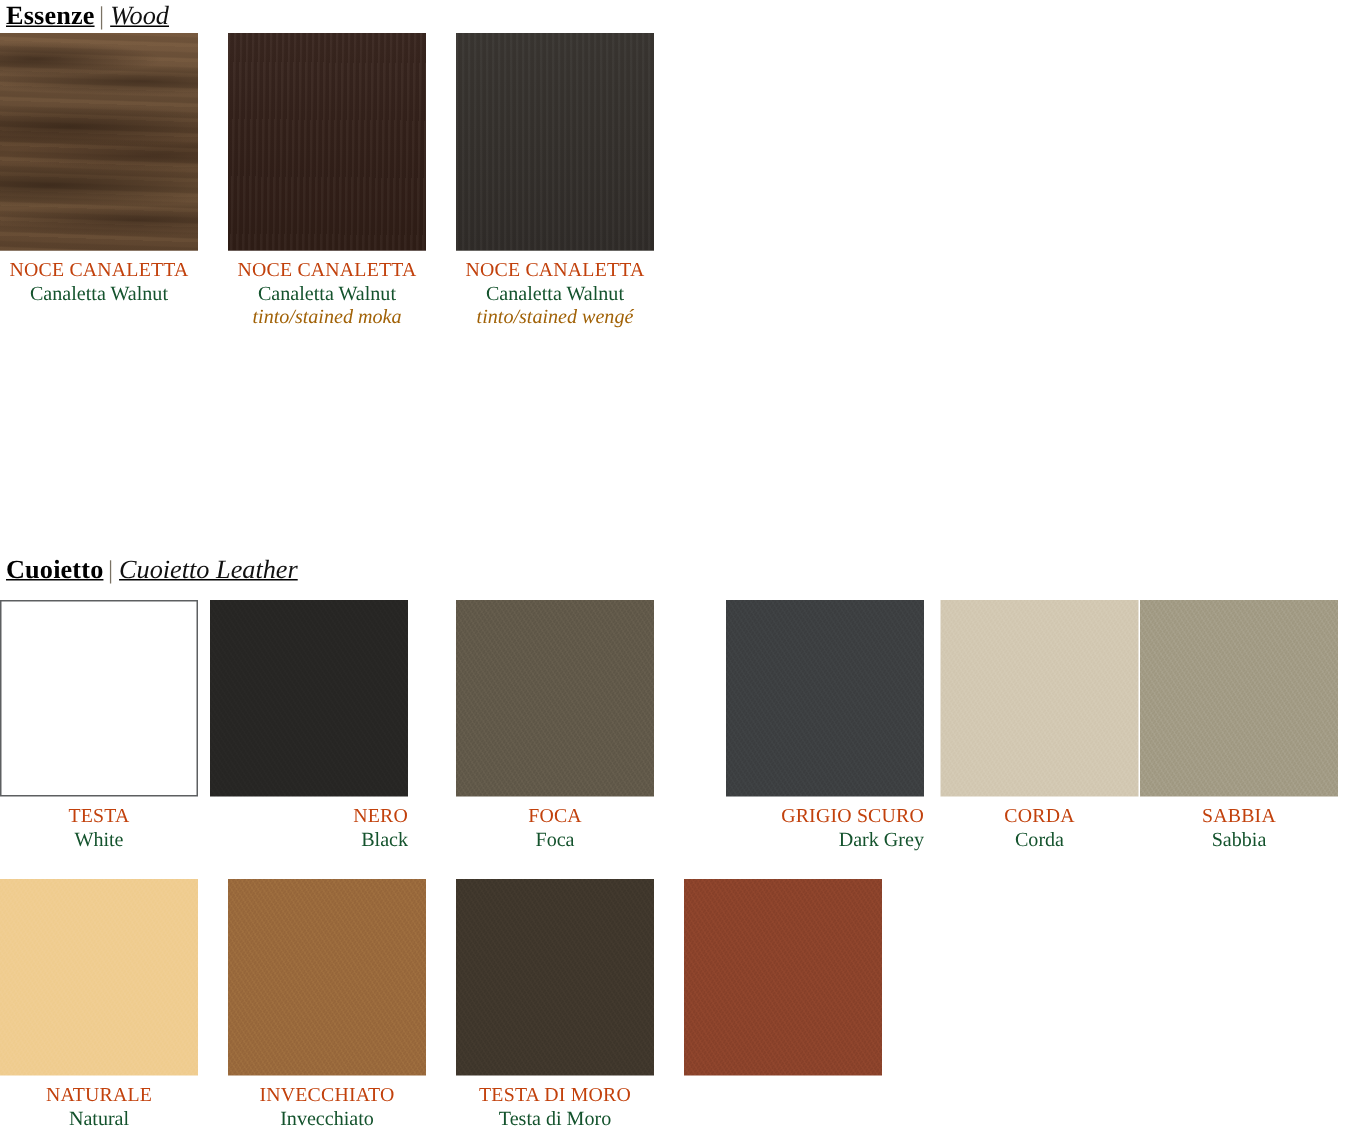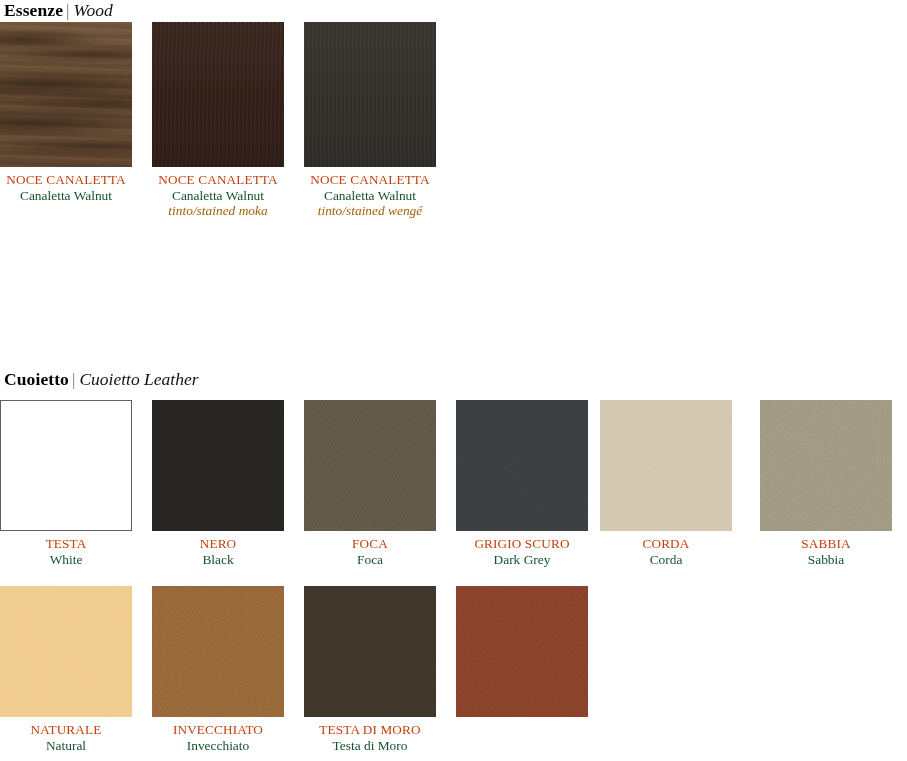--- a/index.html
+++ b/index.html
@@ -6,21 +6,21 @@
   body{
     width:907px;height:761px;
     background:#ffffff;
     font-family:"Liberation Serif","DejaVu Serif",serif;
     overflow:hidden;
     position:relative;
   }
   .page{position:relative;width:907px;height:761px;}
 
   
-  .section{position:absolute;left:0;width:744px;}
+  .section{position:absolute;left:0;width:744px;text-decoration:underline;}
   .sec-head{
     position:relative;
     height:22px;
     padding-left:4px;
     white-space:nowrap;
   }
   .sec-head .it{
     font-weight:bold;
     font-size:17.5px;
     color:#000000;
@@ -168,48 +168,48 @@
       <div class="section" style="top: 369px;">
         <div class="sec-head"><span class="it">Cuoietto</span><span class="bar">|</span><span class="en">Cuoietto Leather</span></div>
         <div class="row" style="position: absolute; top: 31px; left: 0px;">
           <div class="cell" style="left: 0px;">
             <div class="sw leather outline" style="background: rgb(255, 255, 255);"></div>
             <div class="labels">
               <div class="l1">TESTA</div>
               <div class="l2">White</div>
             </div>
           </div>
-          <div class="cell" style="left: 152px;">
+          <div class="cell" style="left: 140px; text-align: right;">
             <div class="sw leather" style="background: rgb(39, 38, 36);">
               <div class="leather-tex"></div>
             </div>
             <div class="labels">
               <div class="l1">NERO</div>
               <div class="l2">Black</div>
             </div>
           </div>
           <div class="cell" style="left: 304px;">
             <div class="sw leather" style="background: rgb(98, 90, 74);">
               <div class="leather-tex"></div>
             </div>
             <div class="labels">
               <div class="l1">FOCA</div>
               <div class="l2">Foca</div>
             </div>
           </div>
-          <div class="cell" style="left: 456px;">
+          <div class="cell" style="left: 484px; text-align: right;">
             <div class="sw leather" style="background: rgb(61, 64, 66);">
               <div class="leather-tex"></div>
             </div>
             <div class="labels">
               <div class="l1">GRIGIO SCURO</div>
               <div class="l2">Dark Grey</div>
             </div>
           </div>
-          <div class="cell" style="left: 600px;">
+          <div class="cell" style="left: 627px;">
             <div class="sw leather" style="background: rgb(211, 201, 179);">
               <div class="leather-tex"></div>
             </div>
             <div class="labels">
               <div class="l1">CORDA</div>
               <div class="l2">Corda</div>
             </div>
           </div>
           <div class="cell" style="left: 760px;">
             <div class="sw leather" style="background: rgb(163, 156, 134);">

